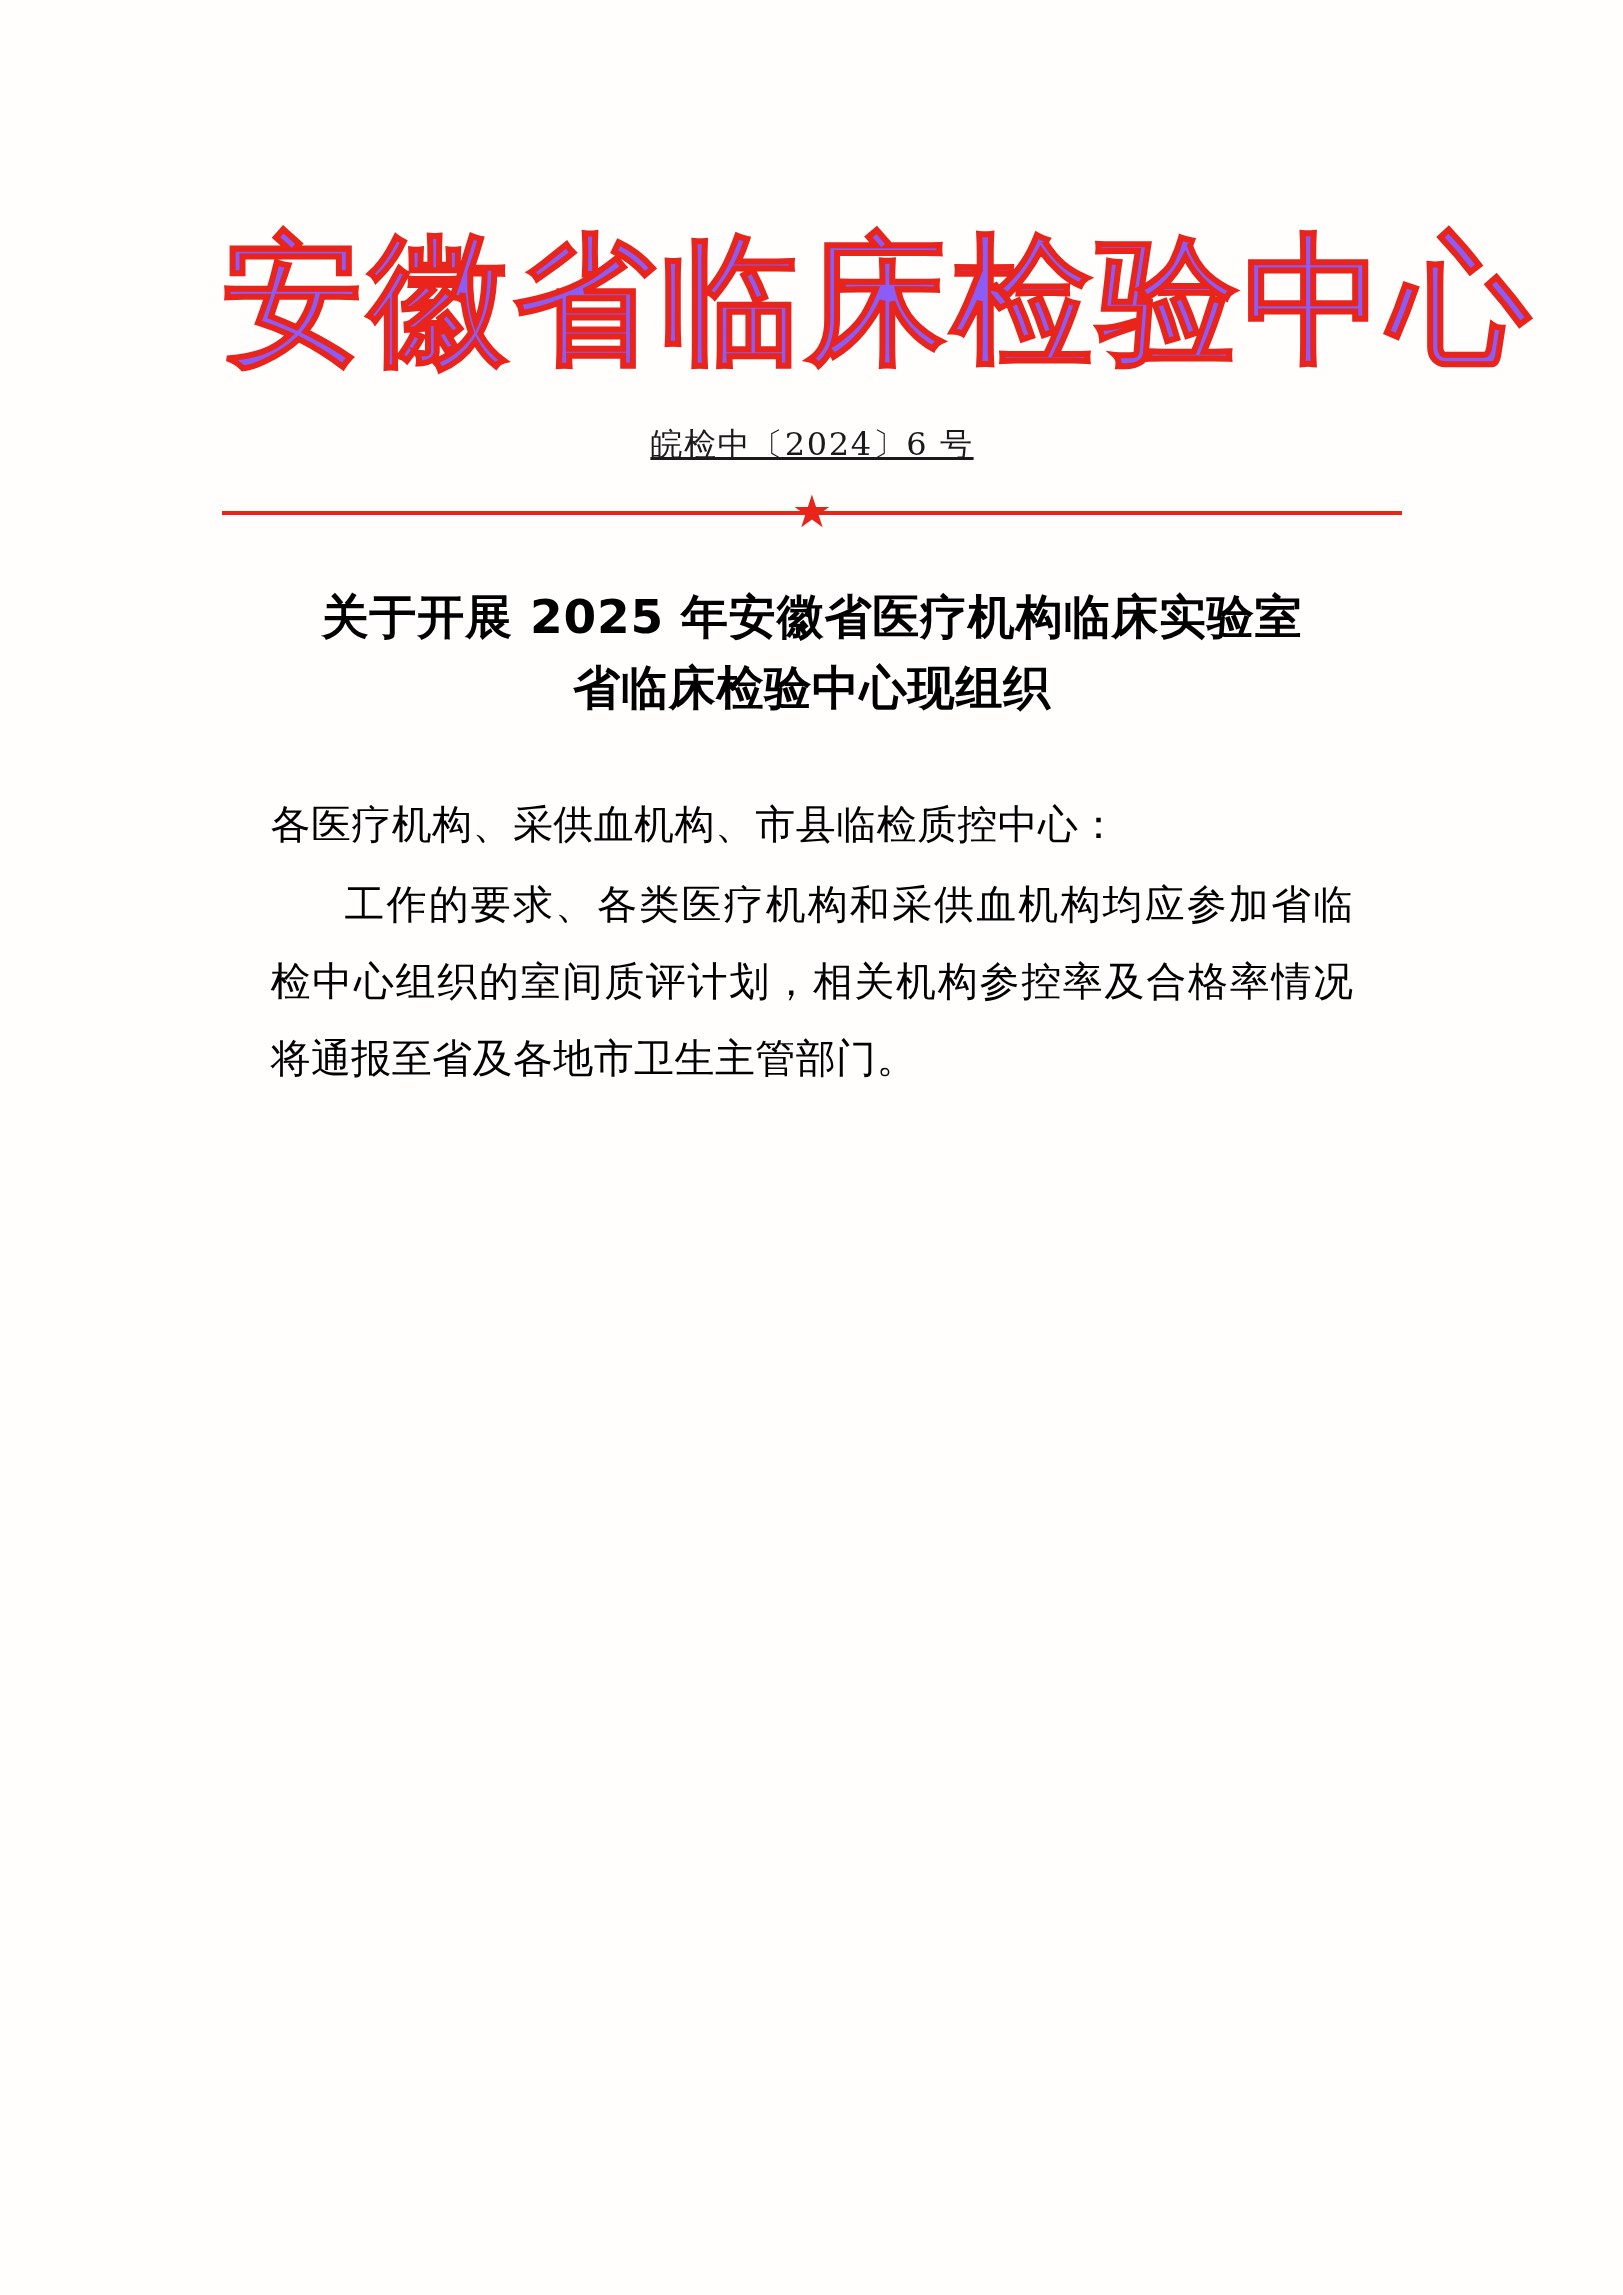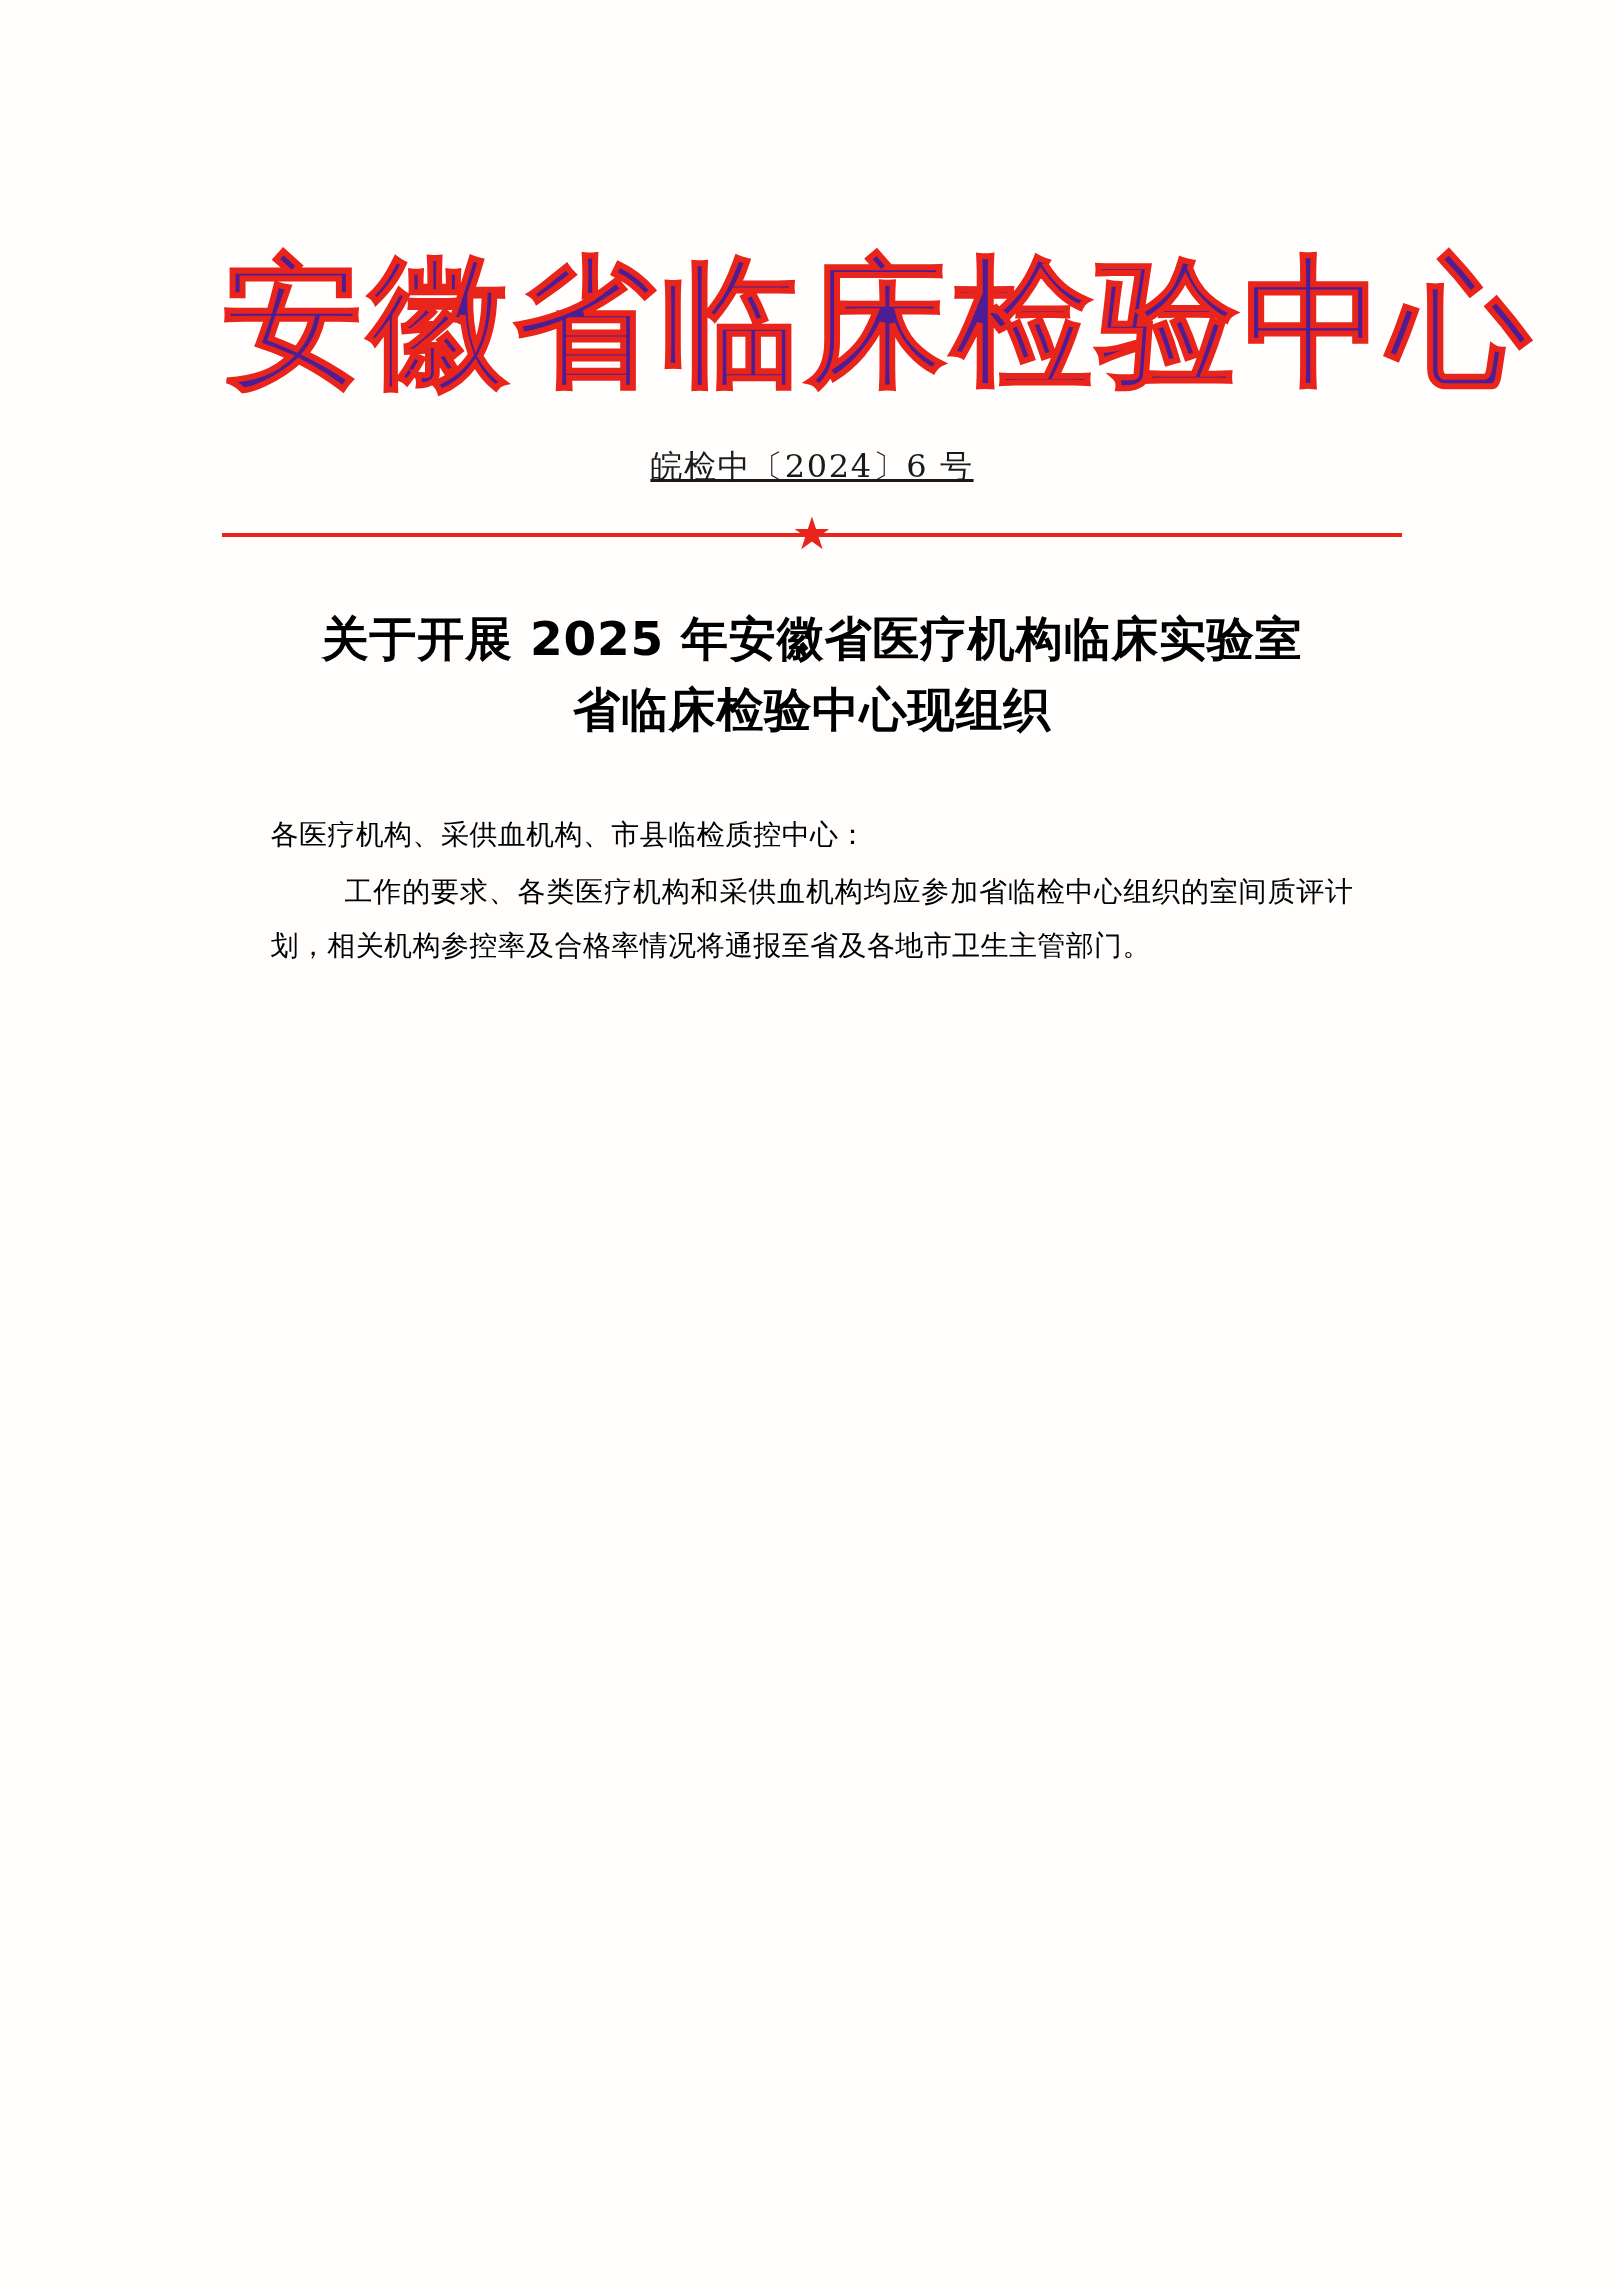--- a/index.html
+++ b/index.html
@@ -25,23 +25,22 @@
     padding-top: 226px;
     width: 1180px;
     text-align: center;
   }
   .org-title {
     font-family: "DejaVu Sans", "Liberation Sans", sans-serif;
     font-weight: 700;
     font-size: 141px;
     line-height: 1.05;
     letter-spacing: 4.9px;
-    color: #4c1d95;
+    color: #8b5cf6;
     white-space: nowrap;
-    margin-top: 22px;
     -webkit-text-stroke: 1.6px #e8241b;
   }
 
   .doc-number {
     margin-top: 49px;
     text-align: center;
     font-size: 32px;
     letter-spacing: 1.6px;
     color: #1a1a1a;
     text-decoration: underline;
@@ -89,21 +88,21 @@
     display: block;
   }
 
   
   .body-wrap {
     width: 1083px;
     margin: 63px auto 0 auto;
   }
   p.para {
     margin: 0 0 3.2px 0;
-    font-size: 28px;
+    font-size: 40px;
     line-height: 1.92;
     letter-spacing: 0.4px;
     text-align: justify;
     text-justify: inter-ideograph;
   }
   p.indent {
     text-indent: 74px;
   }
   p.section-head {
     margin: 24px 0 4.9px 0;

